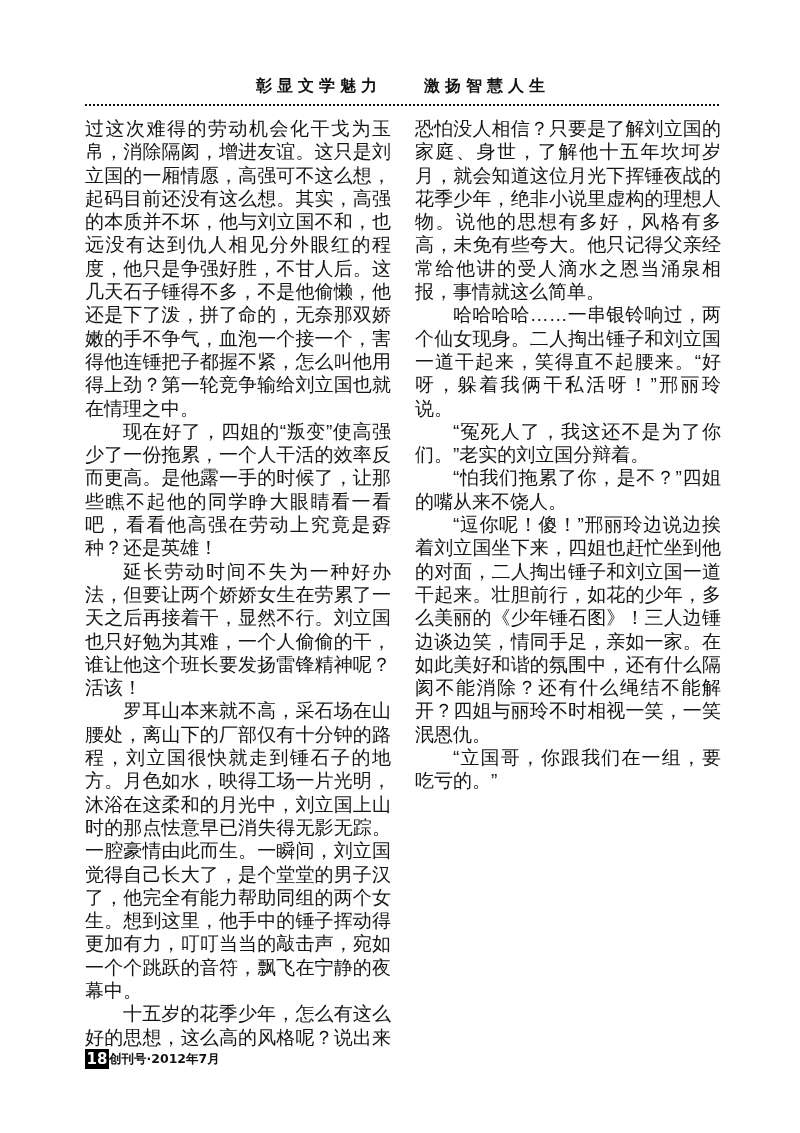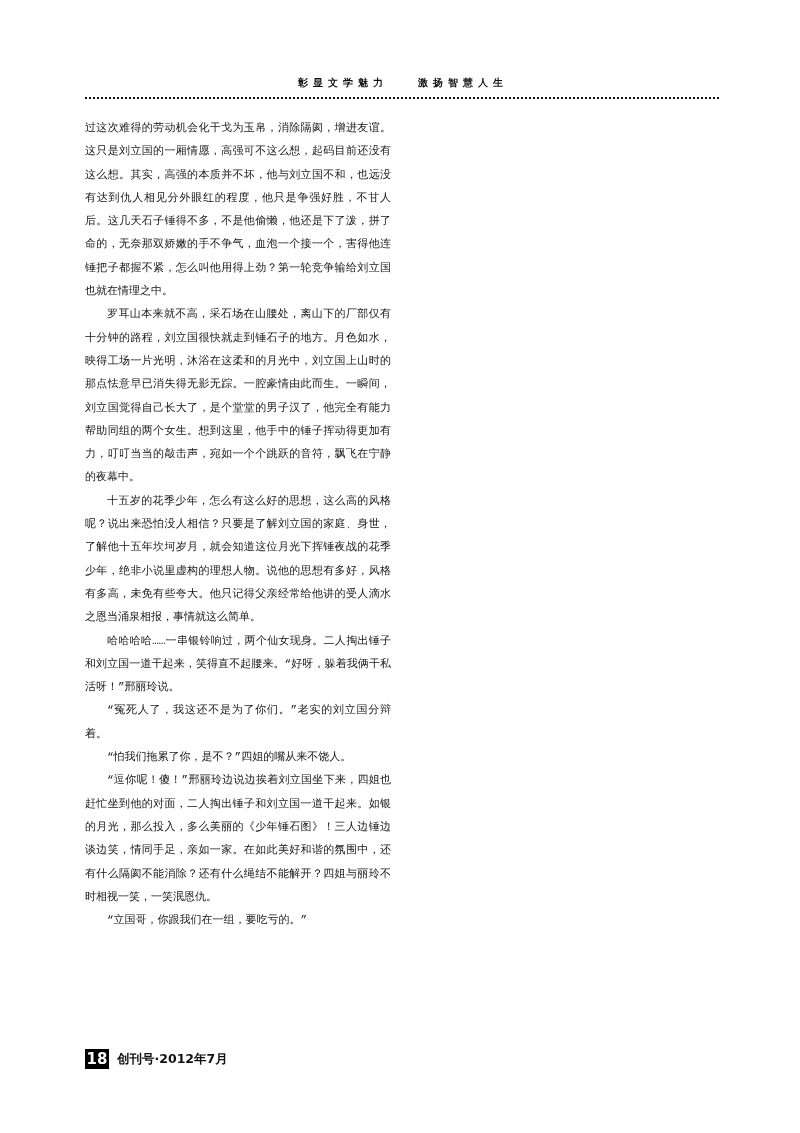--- a/index.html
+++ b/index.html
@@ -19,21 +19,21 @@
 
   
   .page-header {
     position: absolute;
     top: 76px;
     left: 85px;
     width: 636px;
   }
   .header-slogan {
     text-align: center;
-    font-size: 10px;
+    font-size: 16px;
     font-weight: bold;
     letter-spacing: 5px;
     color: #111;
     font-family: "DejaVu Sans", "Liberation Sans", sans-serif;
   }
   .dotted-rule {
     margin-top: 7px;
     height: 2px;
     width: 100%;
     background: repeating-linear-gradient(90deg, #111 0 2px, transparent 2px 4px);
@@ -43,22 +43,22 @@
   .article {
     position: absolute;
     top: 117px;
     left: 85px;
     width: 636px;
     height: 932px;
     overflow: hidden;
     column-count: 2;
     column-gap: 24px;
     column-fill: auto;
-    font-family: Liberation Mono, monospace;
-    font-size: 11px;
+    font-family: Liberation Sans, sans-serif;
+    font-size: 19px;
     line-height: 23.3px;
     text-align: justify;
     color: #151515;
   }
   .article p {
     margin: 0;
     padding: 0;
     text-indent: 2em;
     word-break: break-all;
   }
@@ -78,45 +78,47 @@
     height: 20px;
     line-height: 20px;
     background: #000000;
     color: #ffffff;
     font-weight: bold;
     font-size: 15px;
     text-align: center;
     font-family: "DejaVu Sans", "Liberation Sans", sans-serif;
   }
   .issue-label {
-    margin-left: 8px;
+    margin-left: 0;
     font-size: 12.5px;
     font-weight: bold;
     color: #111;
     font-family: "DejaVu Sans", "Liberation Sans", sans-serif;
   }
 </style>
 </head>
 <body>
 
 <div class="page">
 
   <header class="page-header">
     <div class="header-slogan">彰显文学魅力　　激扬智慧人生</div>
     <div class="dotted-rule"></div>
   </header>
 
   <main class="article">
     <p class="continued">过这次难得的劳动机会化干戈为玉帛，消除隔阂，增进友谊。这只是刘立国的一厢情愿，高强可不这么想，起码目前还没有这么想。其实，高强的本质并不坏，他与刘立国不和，也远没有达到仇人相见分外眼红的程度，他只是争强好胜，不甘人后。这几天石子锤得不多，不是他偷懒，他还是下了泼，拼了命的，无奈那双娇嫩的手不争气，血泡一个接一个，害得他连锤把子都握不紧，怎么叫他用得上劲？第一轮竞争输给刘立国也就在情理之中。</p>
+    <p>现在好了，四姐的“叛变”使高强少了一份拖累，一个人干活的效率反而更高。是他露一手的时候了，让那些瞧不起他的同学睁大眼睛看一看吧，看看他高强在劳动上究竟是孬种？还是英雄！</p>
+    <p>延长劳动时间不失为一种好办法，但要让两个娇娇女生在劳累了一天之后再接着干，显然不行。刘立国也只好勉为其难，一个人偷偷的干，谁让他这个班长要发扬雷锋精神呢？活该！</p>
     <p>罗耳山本来就不高，采石场在山腰处，离山下的厂部仅有十分钟的路程，刘立国很快就走到锤石子的地方。月色如水，映得工场一片光明，沐浴在这柔和的月光中，刘立国上山时的那点怯意早已消失得无影无踪。一腔豪情由此而生。一瞬间，刘立国觉得自己长大了，是个堂堂的男子汉了，他完全有能力帮助同组的两个女生。想到这里，他手中的锤子挥动得更加有力，叮叮当当的敲击声，宛如一个个跳跃的音符，飘飞在宁静的夜幕中。</p>
     <p>十五岁的花季少年，怎么有这么好的思想，这么高的风格呢？说出来恐怕没人相信？只要是了解刘立国的家庭、身世，了解他十五年坎坷岁月，就会知道这位月光下挥锤夜战的花季少年，绝非小说里虚构的理想人物。说他的思想有多好，风格有多高，未免有些夸大。他只记得父亲经常给他讲的受人滴水之恩当涌泉相报，事情就这么简单。</p>
     <p>哈哈哈哈……一串银铃响过，两个仙女现身。二人掏出锤子和刘立国一道干起来，笑得直不起腰来。“好呀，躲着我俩干私活呀！”邢丽玲说。</p>
     <p>“冤死人了，我这还不是为了你们。”老实的刘立国分辩着。</p>
     <p>“怕我们拖累了你，是不？”四姐的嘴从来不饶人。</p>
-    <p>“逗你呢！傻！”邢丽玲边说边挨着刘立国坐下来，四姐也赶忙坐到他的对面，二人掏出锤子和刘立国一道干起来。如银的月光，那么投入，多么美丽的《少年锤石图》！三人边锤边谈边笑，情同手足，亲如一家。在如此美好和谐的氛围中，还有什么隔阂不能消除？还有什么绳结不能解开？四姐与丽玲不时相视一笑，一笑泯恩仇。</p>
+    <p>“逗你呢！傻！”邢丽玲边说边挨着刘立国坐下来，四姐也赶忙坐到他的对面，二人掏出锤子和刘立国一道干起来。壮胆前行，如花的少年，多么美丽的《少年锤石图》！三人边锤边谈边笑，情同手足，亲如一家。在如此美好和谐的氛围中，还有什么隔阂不能消除？还有什么绳结不能解开？四姐与丽玲不时相视一笑，一笑泯恩仇。</p>
     <p>“立国哥，你跟我们在一组，要吃亏的。”</p>
   </main>
 
   <footer class="page-footer">
     <span class="page-num-badge">18</span>
     <span class="issue-label">创刊号·2012年7月</span>
   </footer>
 
 </div>
 

